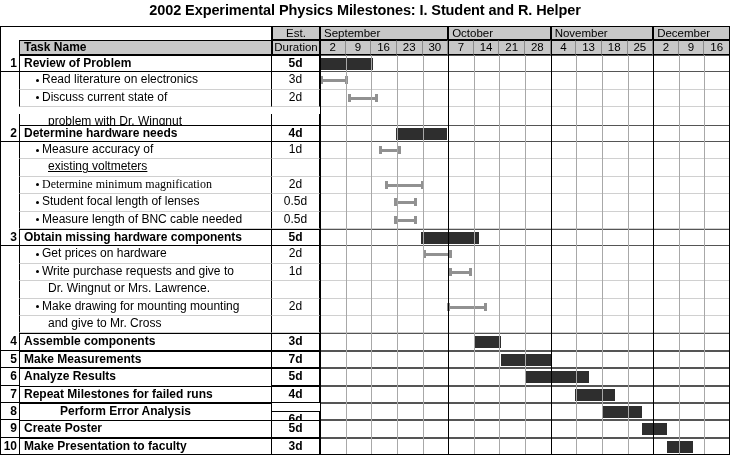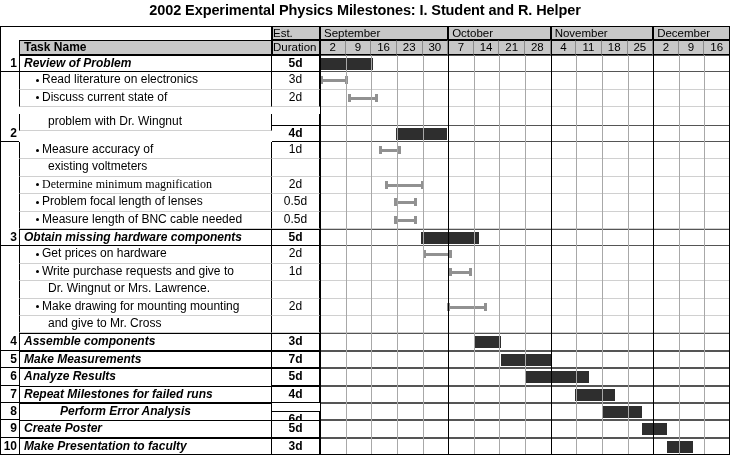--- a/index.html
+++ b/index.html
@@ -44,21 +44,21 @@
   .hdr-cell {
     position: absolute;
     box-sizing: border-box;
     background: #c8c8c8;
     border: 1px solid #000000;
     font-size: 11.5px;
     line-height: 12px;
     overflow: hidden;
     white-space: nowrap;
   }
-  .hdr-cell.center { text-align: left; }
+  .hdr-cell.center { text-align: center; }
   .hdr-cell.left   { text-align: left; padding-left: 3px; }
 
   .hdr-tick {
     position: absolute;
     box-sizing: border-box;
     background: #c8c8c8;
     border-right: 1px solid #8c8c8c;
     border-bottom: 1px solid #000000;
     border-top: 1px solid #000000;
     font-size: 11.5px;
@@ -139,21 +139,20 @@
     line-height: 15px;
     padding-left: 4px;
     overflow: hidden;
     white-space: nowrap;
     background: #ffffff;
   }
   .taskcell.summary {
     font-weight: bold;
     border-bottom: 1px solid #000000;
     border-top: 1px solid #000000;
-    font-style: italic;
   }
   .taskcell.sub { padding-left: 22px; }
   .taskcell.cont { padding-left: 28px; }
 
   .bullet {
     position: absolute;
     left: 16px;
     top: 50%;
     margin-top: -1.5px;
     width: 3px; height: 3px;
@@ -272,21 +271,21 @@
       <div class="hdr-tick monthstart" style="left: 301px; top: 0px; width: 25.625px; height: 15px;">2</div>
       <div class="hdr-tick" style="left: 326.625px; top: 0px; width: 25.625px; height: 15px;">9</div>
       <div class="hdr-tick" style="left: 352.25px; top: 0px; width: 25.625px; height: 15px;">16</div>
       <div class="hdr-tick" style="left: 377.875px; top: 0px; width: 25.625px; height: 15px;">23</div>
       <div class="hdr-tick" style="left: 403.5px; top: 0px; width: 25.625px; height: 15px;">30</div>
       <div class="hdr-tick monthstart" style="left: 429.125px; top: 0px; width: 25.625px; height: 15px;">7</div>
       <div class="hdr-tick" style="left: 454.75px; top: 0px; width: 25.625px; height: 15px;">14</div>
       <div class="hdr-tick" style="left: 480.375px; top: 0px; width: 25.625px; height: 15px;">21</div>
       <div class="hdr-tick" style="left: 506px; top: 0px; width: 25.625px; height: 15px;">28</div>
       <div class="hdr-tick monthstart" style="left: 531.625px; top: 0px; width: 25.625px; height: 15px;">4</div>
-      <div class="hdr-tick" style="left: 557.25px; top: 0px; width: 25.625px; height: 15px;">11</div>
+      <div class="hdr-tick" style="left: 557.25px; top: 0px; width: 25.625px; height: 15px;">13</div>
       <div class="hdr-tick" style="left: 582.875px; top: 0px; width: 25.625px; height: 15px;">18</div>
       <div class="hdr-tick" style="left: 608.5px; top: 0px; width: 25.625px; height: 15px;">25</div>
       <div class="hdr-tick monthstart" style="left: 634.125px; top: 0px; width: 25.625px; height: 15px;">2</div>
       <div class="hdr-tick" style="left: 659.75px; top: 0px; width: 25.625px; height: 15px;">9</div>
       <div class="hdr-tick" style="left: 685.375px; top: 0px; width: 25.625px; height: 15px;">16</div>
     </div>
 
   <div class="hdr-taskname">Task Name</div>
 
   <div id="body-area">
@@ -323,58 +322,59 @@
         </div>
       </div>
       <div class="row" style="top: 59px; height: 17.4px;">
         <div class="rownum" style="top: 0px; height: 17.4px;"></div>
         <div class="taskcell cont" style="top: 0px; height: 17.4px;"><span>problem with Dr. Wingnut</span></div>
         <div class="durcell" style="top: 0px; height: 17.4px;"></div>
         <div class="timecell" style="top: 0px; height: 17.4px;"></div>
       </div>
       <div class="row" style="top: 69.6px; height: 17.4px;">
         <div class="rownum sep" style="top: 0px; height: 17.4px;">2</div>
+        <div class="taskcell summary" style="top: 0px; height: 17.4px;"><span>Determine hardware needs</span></div>
         <div class="durcell summary" style="top: 0px; height: 17.4px;">4d</div>
         <div class="timecell summary" style="top: 0px; height: 17.4px;">
           <div class="bar-summary" style="left: 75.5938px; width: 51.25px;"></div>
         </div>
       </div>
       <div class="row" style="top: 87px; height: 17.4px;">
         <div class="rownum" style="top: 0px; height: 17.4px;"></div>
         <div class="taskcell sub" style="top: 0px; height: 17.4px;"><span class="bullet"></span><span>Measure accuracy of</span></div>
         <div class="durcell" style="top: 0px; height: 17.4px;">1d</div>
         <div class="timecell" style="top: 0px; height: 17.4px;">
           <div class="bar-task" style="left: 58.9375px; width: 21.7812px;">
             <div class="stem"></div>
             <div class="cap-l"></div>
             <div class="cap-r"></div>
           </div>
         </div>
       </div>
       <div class="row" style="top: 104.4px; height: 17.4px;">
         <div class="rownum" style="top: 0px; height: 17.4px;"></div>
-        <div class="taskcell cont" style="top: 0px; height: 17.4px;"><span>existing voltmeters</span></div>
+        <div class="taskcell cont" style="top: 0px; height: 17.4px; text-decoration: underline;"><span>existing voltmeters</span></div>
         <div class="durcell" style="top: 0px; height: 17.4px;"></div>
         <div class="timecell" style="top: 0px; height: 17.4px;"></div>
       </div>
       <div class="row" style="top: 121.8px; height: 17.4px;">
         <div class="rownum" style="top: 0px; height: 17.4px;"></div>
         <div class="taskcell sub" style="top: 0px; height: 17.4px; font-family: Liberation Serif, serif;"><span class="bullet"></span><span>Determine minimum magnification</span></div>
         <div class="durcell" style="top: 0px; height: 17.4px;">2d</div>
         <div class="timecell" style="top: 0px; height: 17.4px;">
           <div class="bar-task" style="left: 65.3438px; width: 38.4375px;">
             <div class="stem"></div>
             <div class="cap-l"></div>
             <div class="cap-r"></div>
           </div>
         </div>
       </div>
       <div class="row" style="top: 139.2px; height: 17.4px;">
         <div class="rownum" style="top: 0px; height: 17.4px;"></div>
-        <div class="taskcell sub" style="top: 0px; height: 17.4px;"><span class="bullet"></span><span>Problem focal length of lenses</span></div>
+        <div class="taskcell sub" style="top: 0px; height: 17.4px;"><span class="bullet"></span><span>Student focal length of lenses</span></div>
         <div class="durcell" style="top: 0px; height: 17.4px;">0.5d</div>
         <div class="timecell" style="top: 0px; height: 17.4px;">
           <div class="bar-task" style="left: 74.3125px; width: 23.0625px;">
             <div class="stem"></div>
             <div class="cap-l"></div>
             <div class="cap-r"></div>
           </div>
         </div>
       </div>
       <div class="row" style="top: 156.6px; height: 17.4px;">

